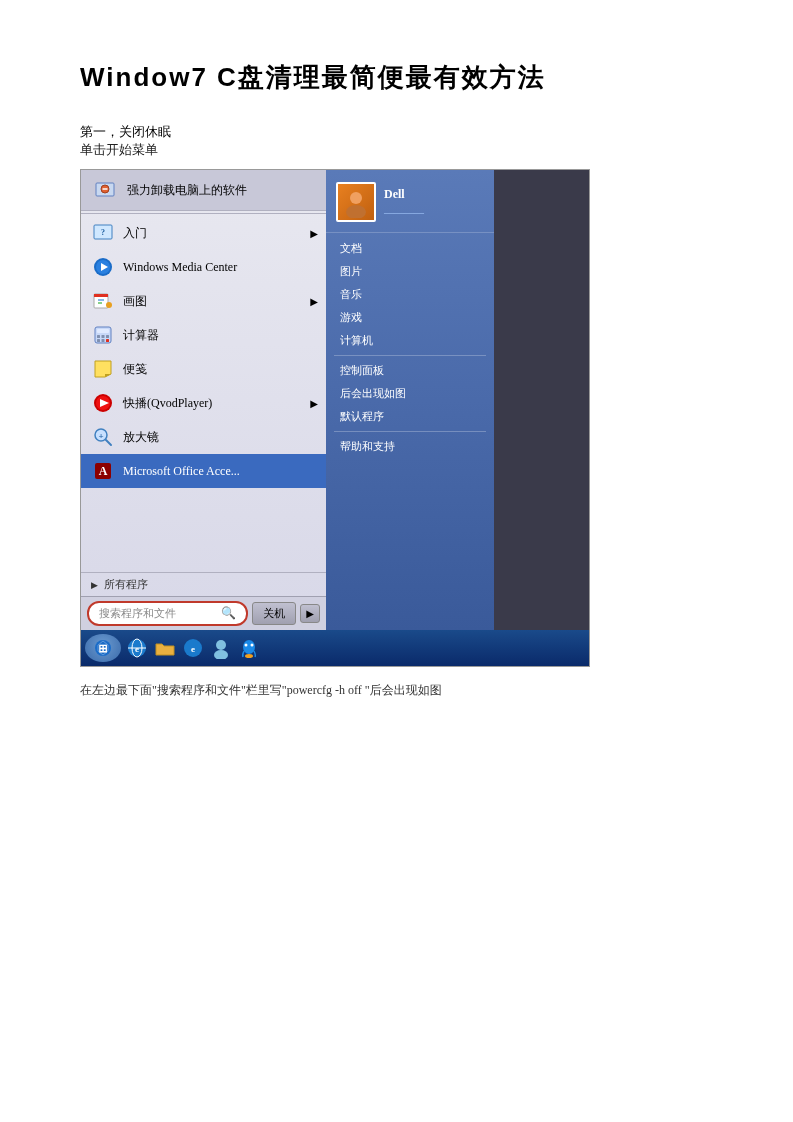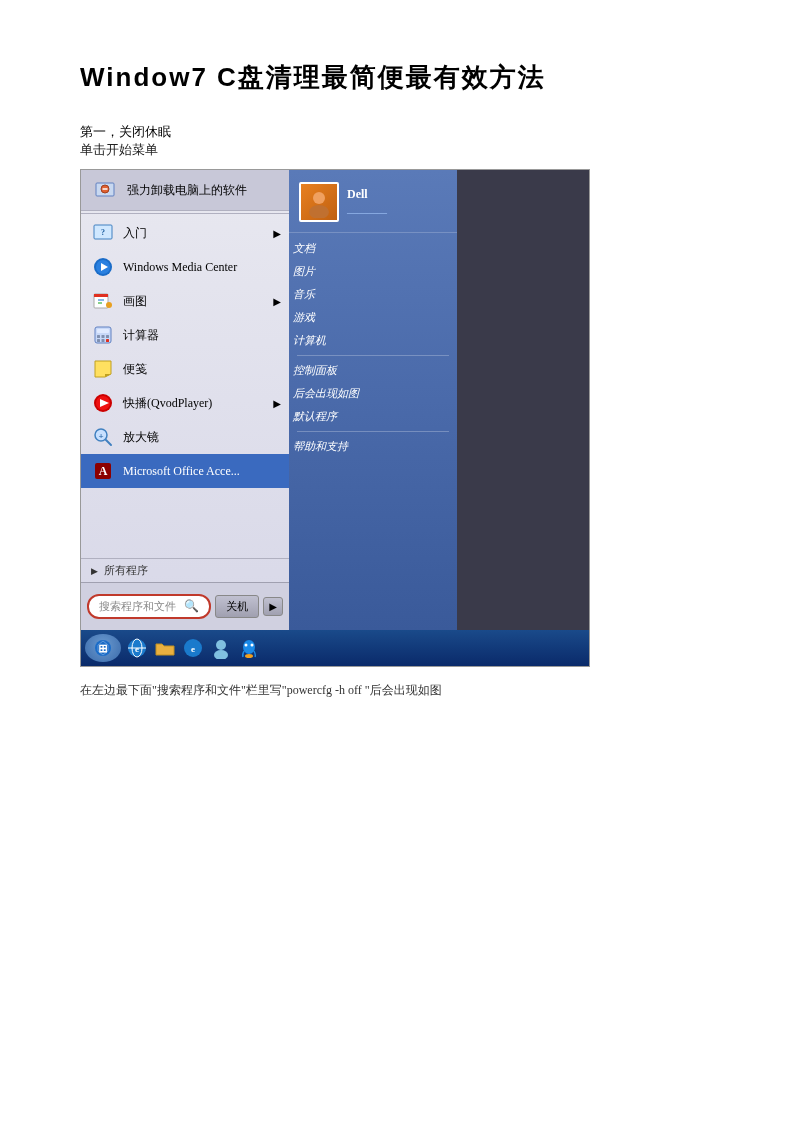--- a/index.html
+++ b/index.html
@@ -39,21 +39,21 @@
     }
     
     .start-menu {
       display: flex;
       width: 510px;
       background: #3a3a4a;
       min-height: 460px;
       position: relative;
     }
     .menu-left {
-      width: 208px;
+      width: 245px;
       background: linear-gradient(to bottom, #e8e8f0 0%, #d8d8e8 100%);
       display: flex;
       flex-direction: column;
     }
     .menu-top-item {
       background: #c8c8d8;
       padding: 6px 10px;
       display: flex;
       align-items: center;
       gap: 8px;
@@ -96,21 +96,21 @@
       flex-shrink: 0;
     }
     .menu-item .arrow {
       position: absolute;
       right: 8px;
       font-size: 10px;
     }
     .menu-bottom {
       background: #d0d0e0;
       border-top: 1px solid #a0a0b0;
-      padding: 11px 6px;
+      padding: 4px 6px;
       display: flex;
       align-items: center;
       gap: 4px;
     }
     .search-box {
       flex: 1;
       background: #fff;
       border: 2px solid #c0392b;
       border-radius: 12px;
       padding: 3px 10px;
@@ -165,29 +165,28 @@
       width: 40px;
       height: 40px;
       background: linear-gradient(135deg, #e88020, #c06010);
       border: 2px solid white;
       border-radius: 2px;
       display: flex;
       align-items: center;
       justify-content: center;
     }
     .right-item {
-      padding: 4px 4px;
+      padding: 4px 14px;
       font-size: 11px;
       font-family: 'SimSun', serif;
       color: white;
       cursor: pointer;
       display: flex;
       align-items: center;
       gap: 4px;
-      font-style: italic;
     }
     .right-divider {
       height: 1px;
       background: rgba(255,255,255,0.25);
       margin: 3px 8px;
     }
     .taskbar {
       background: linear-gradient(to bottom, #1a4a8a, #0a2a6a);
       height: 36px;
       display: flex;

